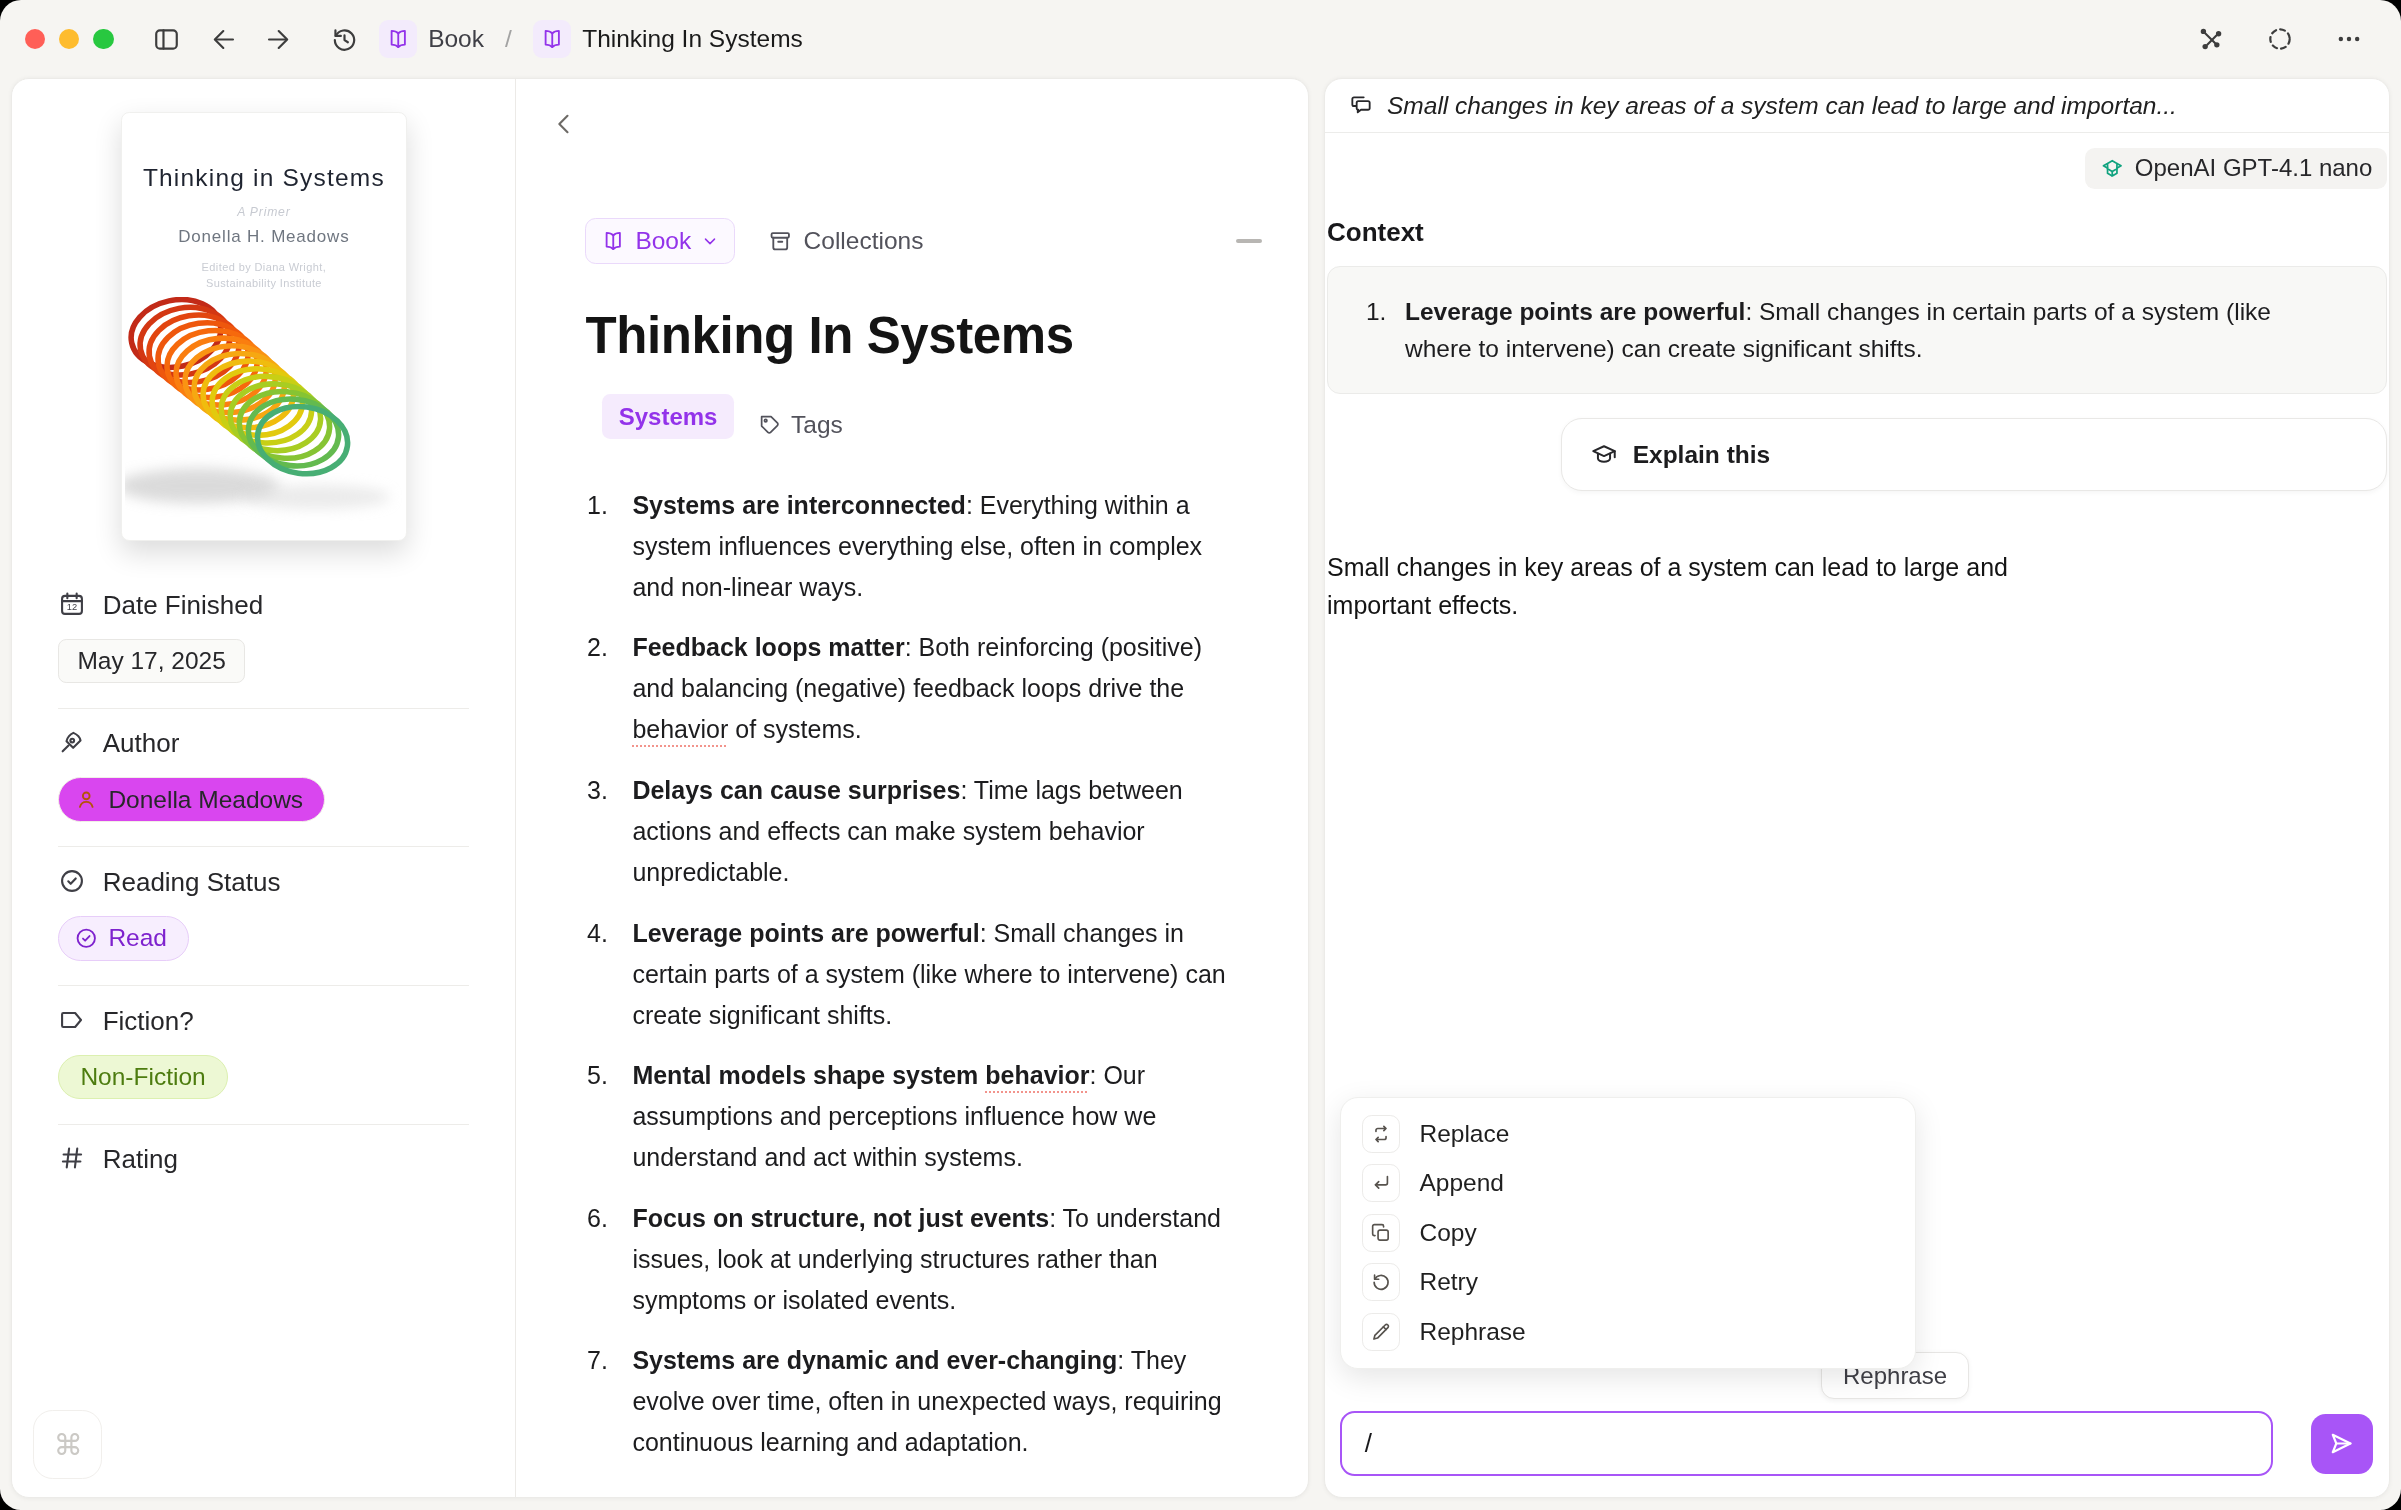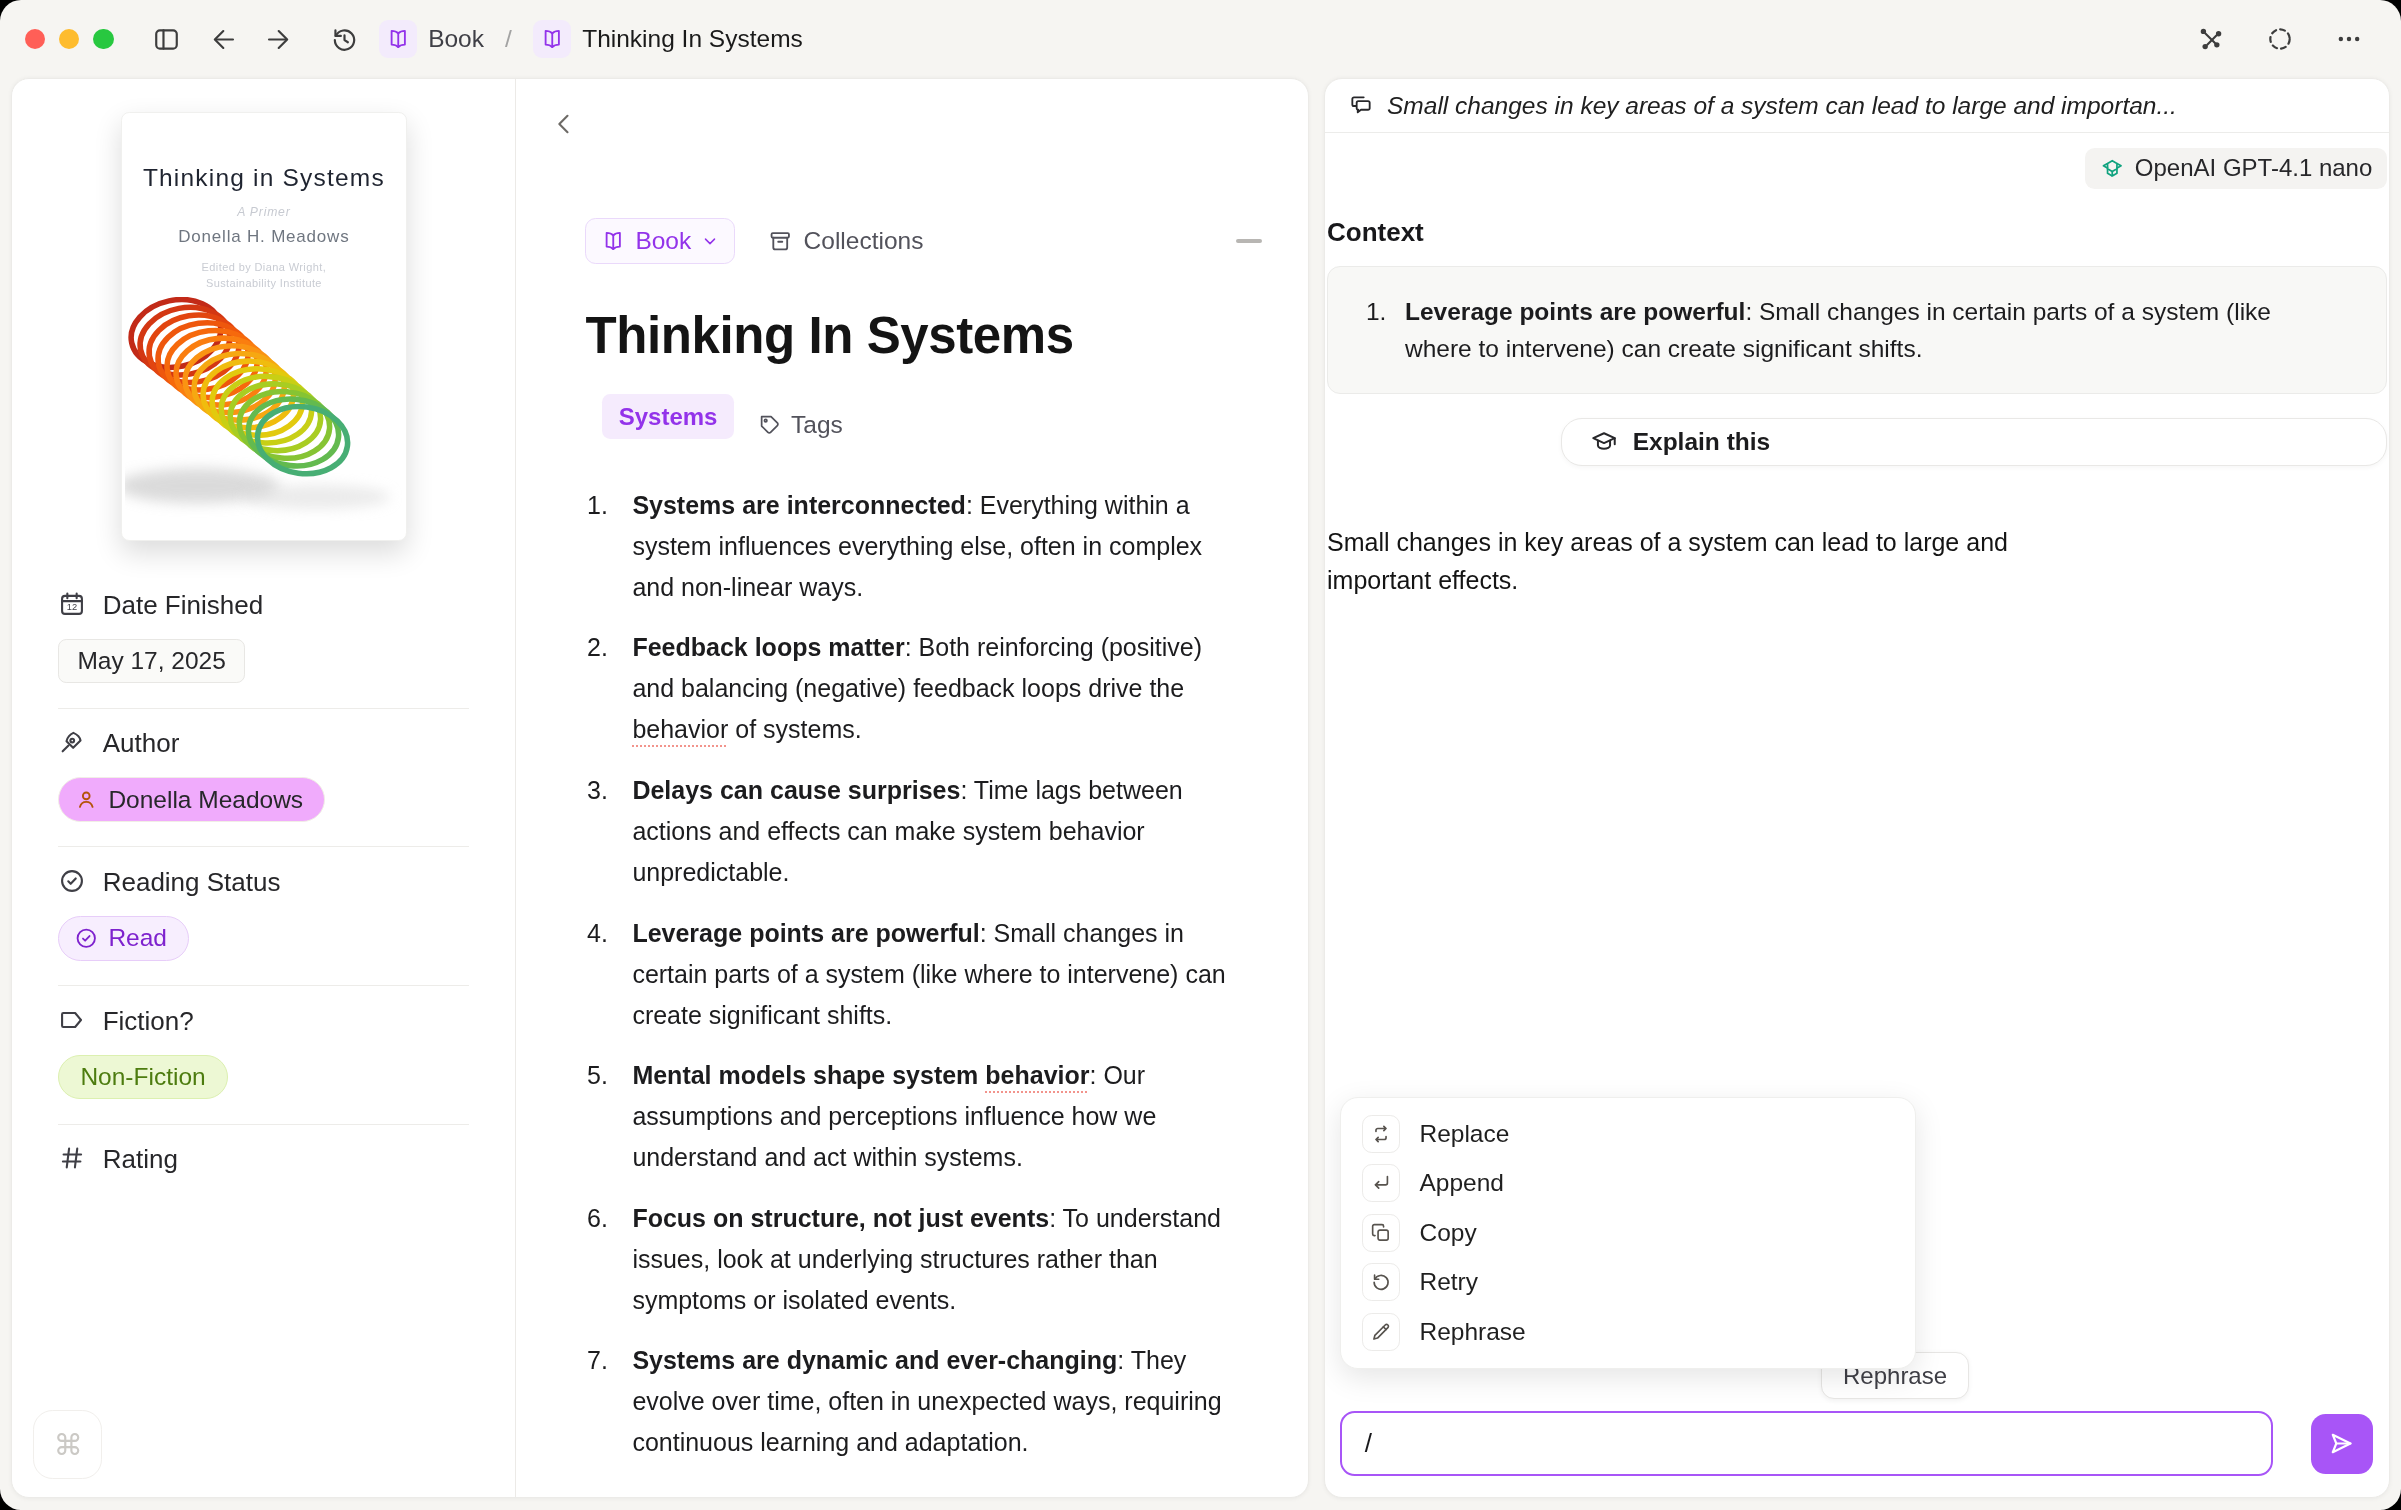--- a/index.html
+++ b/index.html
@@ -39,21 +39,21 @@
   .props { padding:29px 46px 0; }
   .prop-section { padding:19.6px 0 24.5px; border-bottom:1.2px solid #edece9; }
   .prop-section:last-child { border-bottom:none; }
   .prop-label { display:flex; align-items:flex-start; gap:16.3px; font-size:26px; font-weight:400; color:#27272a; }
   .prop-label .pi { width:28px; height:28px; color:#3f3f46; display:grid; place-items:center; }
   .prop-label .pi svg { width:100%; height:100%; }
   .chip { display:inline-flex; align-items:center; gap:9.8px; margin-top:18px; font-size:24.5px; }
   .chip .ci { width:24.5px; height:24.5px; display:grid; place-items:center; }
   .chip .ci svg{ width:100%; height:100%; }
   .chip-default { background:#fafaf8; border:1.2px solid #e8e7e4; border-radius:8.2px; padding:7.3px 18px; color:#27272a; }
-  .chip-person  { background:#f0abfc; border:1.2px solid #f1eee6; border-radius:23px; padding:7.3px 21px 7.3px 14.7px; color:#27272a; }
+  .chip-person  { background:#d946ef; border:1.2px solid #f1eee6; border-radius:23px; padding:7.3px 21px 7.3px 14.7px; color:#27272a; }
   .chip-person .ci { color:#b45309; }
   .chip-purple  { background:#f7eefe; border:1.2px solid #e7cdf9; border-radius:23px; padding:7.3px 21px 7.3px 14.7px; color:#7e22ce; font-weight:500; }
   .chip-purple .ci { color:#7e22ce; }
   .chip-green   { background:#edf8d4; border:1.2px solid #dcf0b0; border-radius:23px; padding:7.3px 21px; color:#4d7c0f; font-weight:500; }
   .cmd-btn { position:absolute; left:21px; bottom:18px; width:69px; height:69px; border-radius:19.6px; border:1.6px solid #f1efec; background:#fff; display:grid; place-items:center; font-size:29px; color:#cbc9c5; font-family:"DejaVu Sans",sans-serif; }
 
   
   .content { position:absolute; left:504px; top:0; right:0; bottom:0; padding:0 46px 0 69px; }
   .back-chevron { position:absolute; left:34px; top:31px; width:28px; height:28px; color:#6d6a66; }
   .back-chevron svg{width:100%;height:100%;}
@@ -81,21 +81,21 @@
   .panel-head .hi svg{width:100%;height:100%;}
   .panel-title { font-size:24.5px; font-style:italic; font-weight:500; color:#202020; white-space:nowrap; overflow:hidden; }
   .panel-body { display:flex; flex-direction:column; padding:0 2px; }
   .model-chip { align-self:flex-end; display:inline-flex; align-items:center; gap:10.6px; margin-top:14.7px; background:#f4f3f1; border-radius:9.8px; padding:6.5px 14.7px; font-size:24px; color:#27272a; }
   .model-chip .oi { width:24.5px; height:24.5px; color:#10a37f; }
   .model-chip .oi svg{width:100%;height:100%;}
   .ctx-label { margin-top:28px; font-size:26px; font-weight:700; color:#18181b; }
   .ctx-card { margin-top:18px; background:#f8f8f6; border:1.2px solid #ebebe9; border-radius:13px; padding:26px 33px; }
   .ctx-item { position:relative; padding-left:44px; font-size:24.5px; line-height:37px; color:#1c1c1e; width:93%; }
   .ctx-item .num { position:absolute; left:4.9px; }
-  .explain-bubble { margin-top:24.5px; margin-left:auto; width:826px; height:48px; display:flex; align-items:center; gap:14.7px; padding:0 28px; background:#fff; border:1.2px solid #e9e8e6; border-radius:21px; box-shadow:0 1.6px 4.9px rgba(0,0,0,.04); font-size:24.5px; font-weight:600; color:#1c1c1e; }
+  .explain-bubble { margin-top:24.5px; margin-left:auto; width:826px; height:73px; display:flex; align-items:center; gap:14.7px; padding:0 28px; background:#fff; border:1.2px solid #e9e8e6; border-radius:21px; box-shadow:0 1.6px 4.9px rgba(0,0,0,.04); font-size:24.5px; font-weight:600; color:#1c1c1e; }
   .explain-bubble .gi { width:28px; height:28px; color:#27272a; }
   .explain-bubble .gi svg{width:100%;height:100%;}
   .response { margin-top:57px; width:784px; font-size:25px; line-height:38px; color:#141414; }
 
   .suggestion-chip { position:absolute; left:496px; top:1273px; z-index:1; height:47px; display:inline-flex; align-items:center; padding:0 21px; background:#fff; border:1.2px solid #e7e6e4; border-radius:13px; font-size:24px; color:#3f3f46; box-shadow:0 1.6px 4.9px rgba(0,0,0,.05); }
   .ai-menu { position:absolute; left:14.7px; top:1018px; width:576px; z-index:2; background:#fff; border:1.2px solid #efefed; border-radius:18px; box-shadow:0 8.2px 29px rgba(0,0,0,.10); padding:11.4px 9.8px; }
   .menu-item { display:flex; align-items:center; gap:19.6px; padding:5.7px 11.4px; border-radius:9.8px; }
   .menu-item.hl { background:#f4f4f2; }
   .mi-box { width:38px; height:38px; border:1.2px solid #ecebe9; border-radius:9.8px; background:#fff; display:grid; place-items:center; color:#57534e; }
   .mi-box svg { width:22px; height:22px; }

